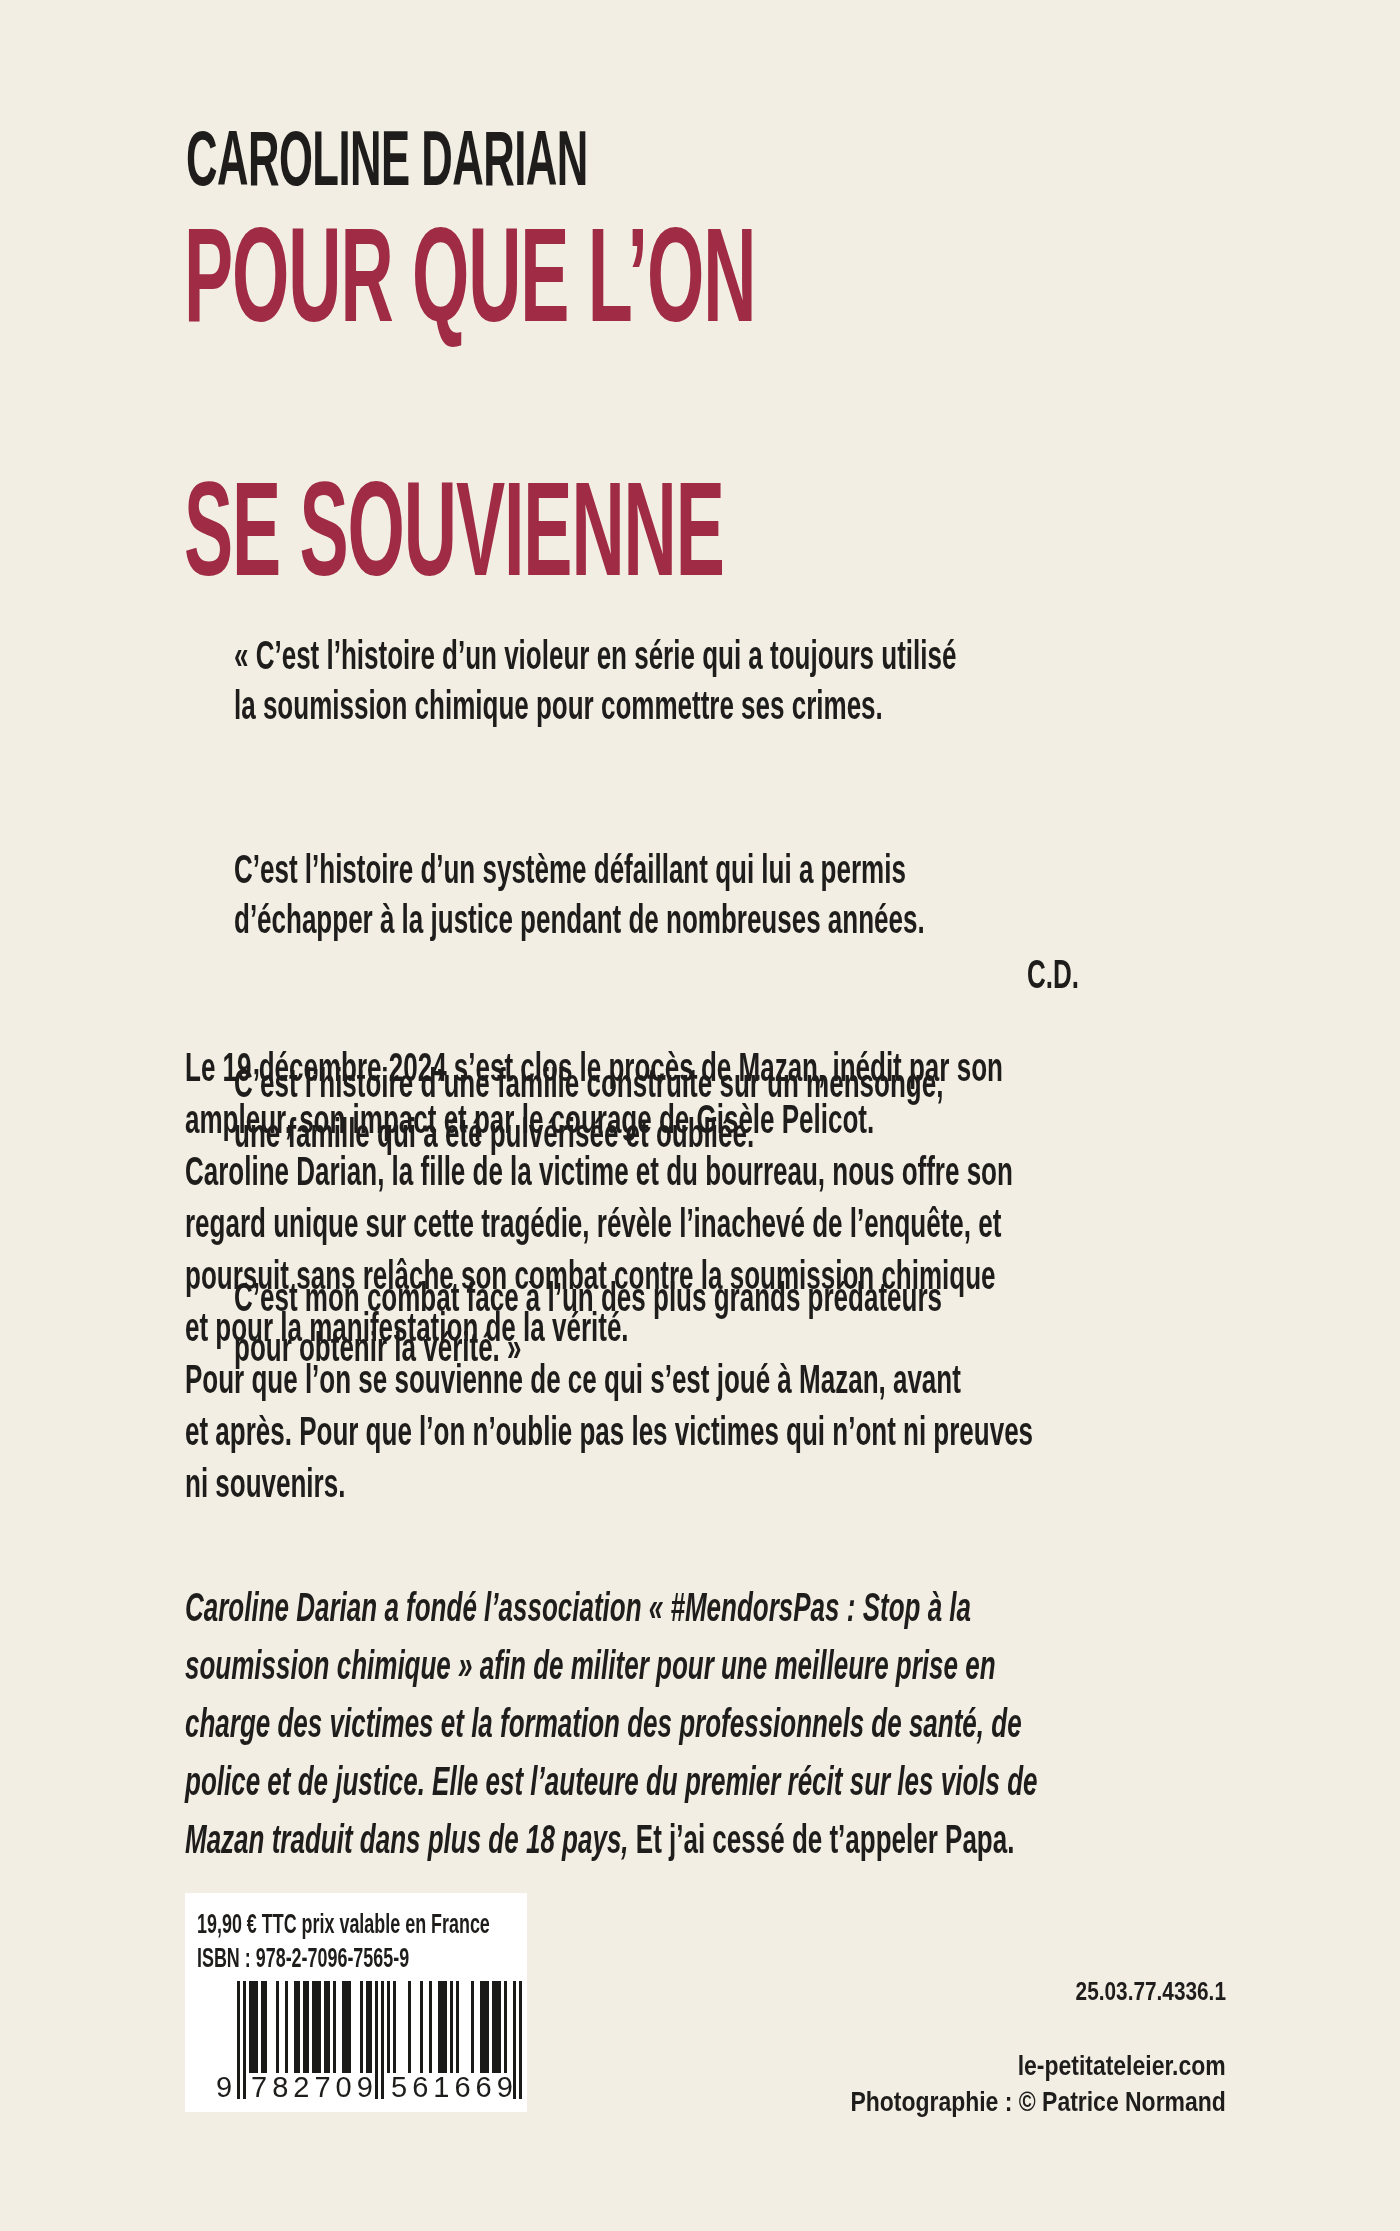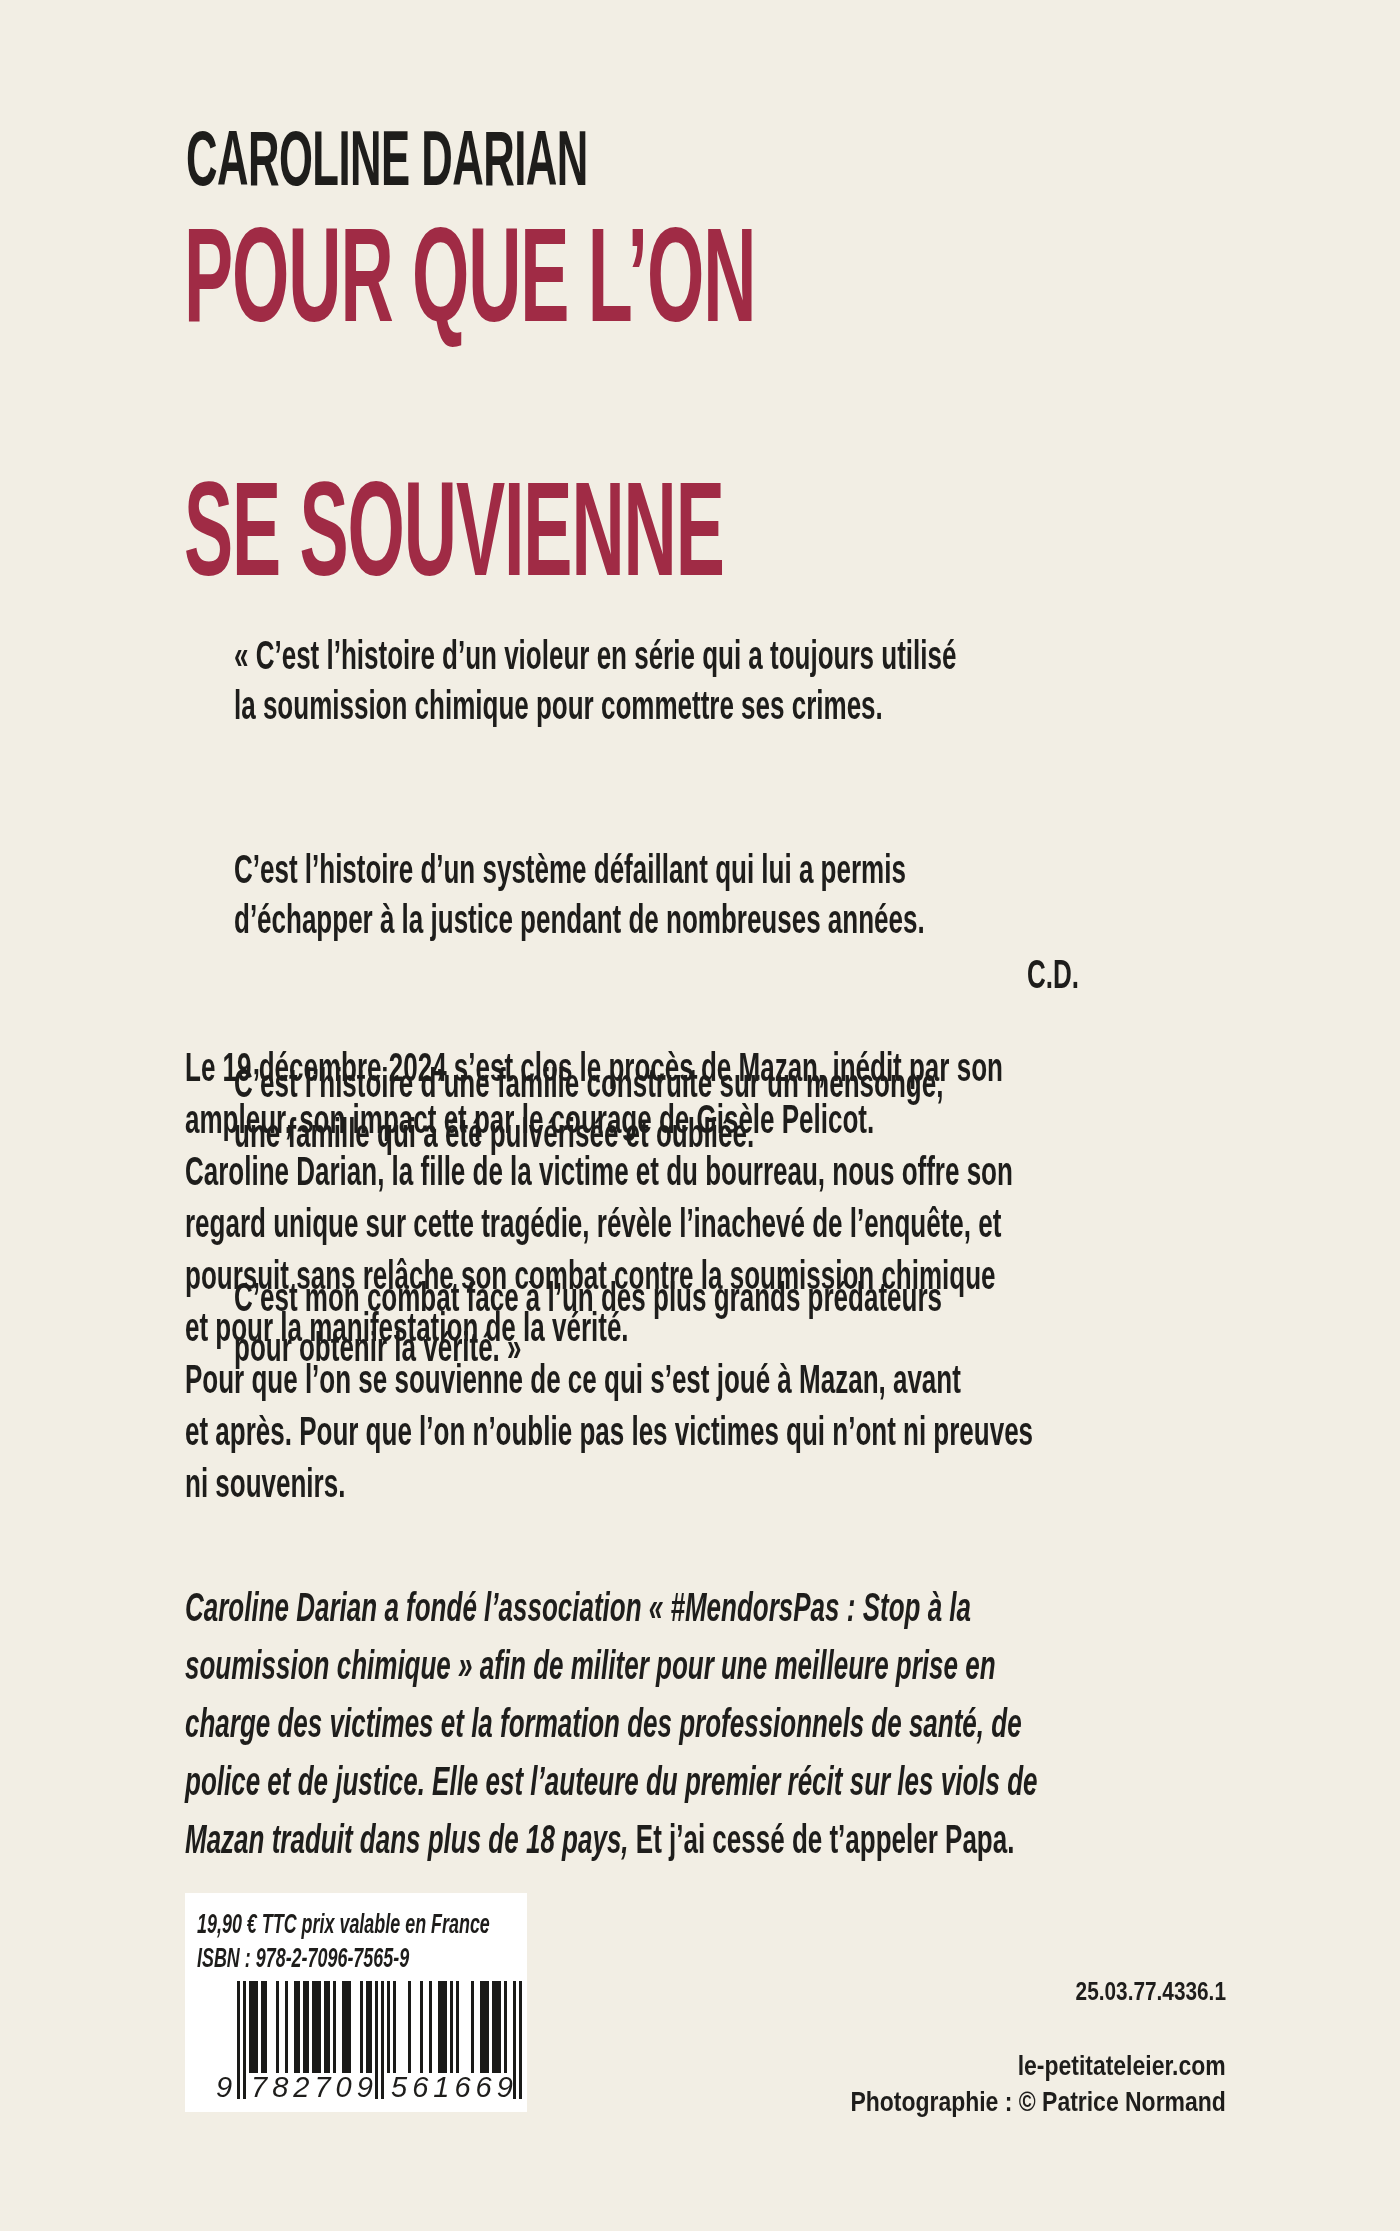--- a/index.html
+++ b/index.html
@@ -90,21 +90,20 @@
   }
   .bio .roman{ font-style:normal; white-space:pre; }
   
   .price-box{
     position:absolute;
     left:185px; top:1893px;
     width:342px; height:219px;
     background:var(--box,#ffffff);
     box-sizing:border-box;
     padding:14px 0 0 12px;
-    font-style:italic;
   }
   .price-line{
     font-size:28px;
     font-weight:700;
     line-height:34px;
     white-space:pre;
     transform:scaleX(0.64);
     transform-origin:0 0;
   }
   .barcode{

